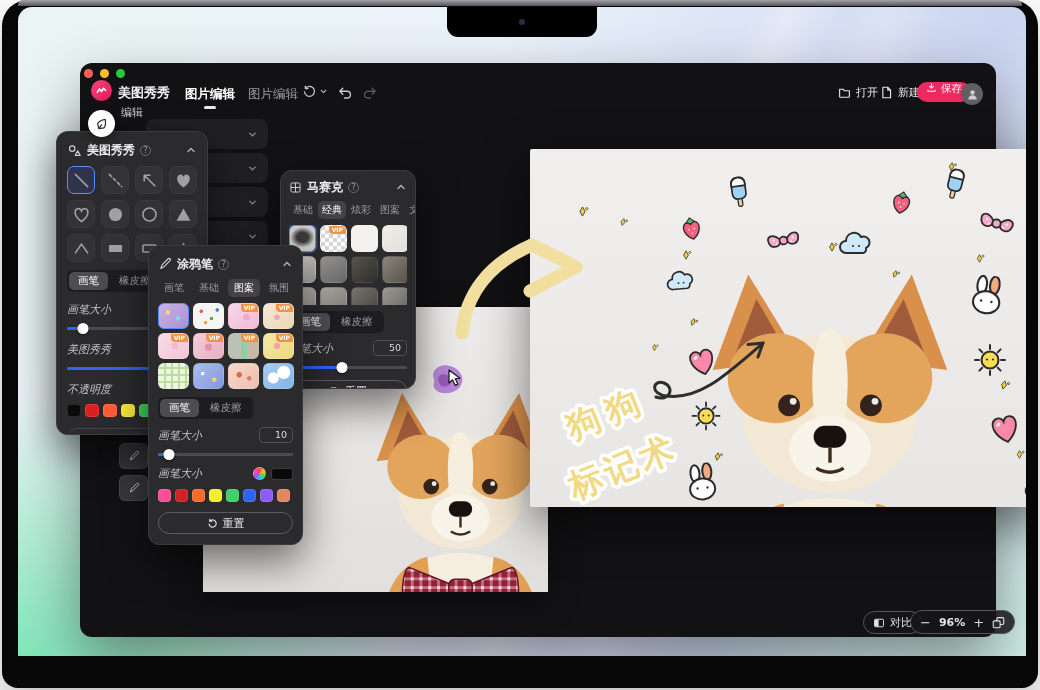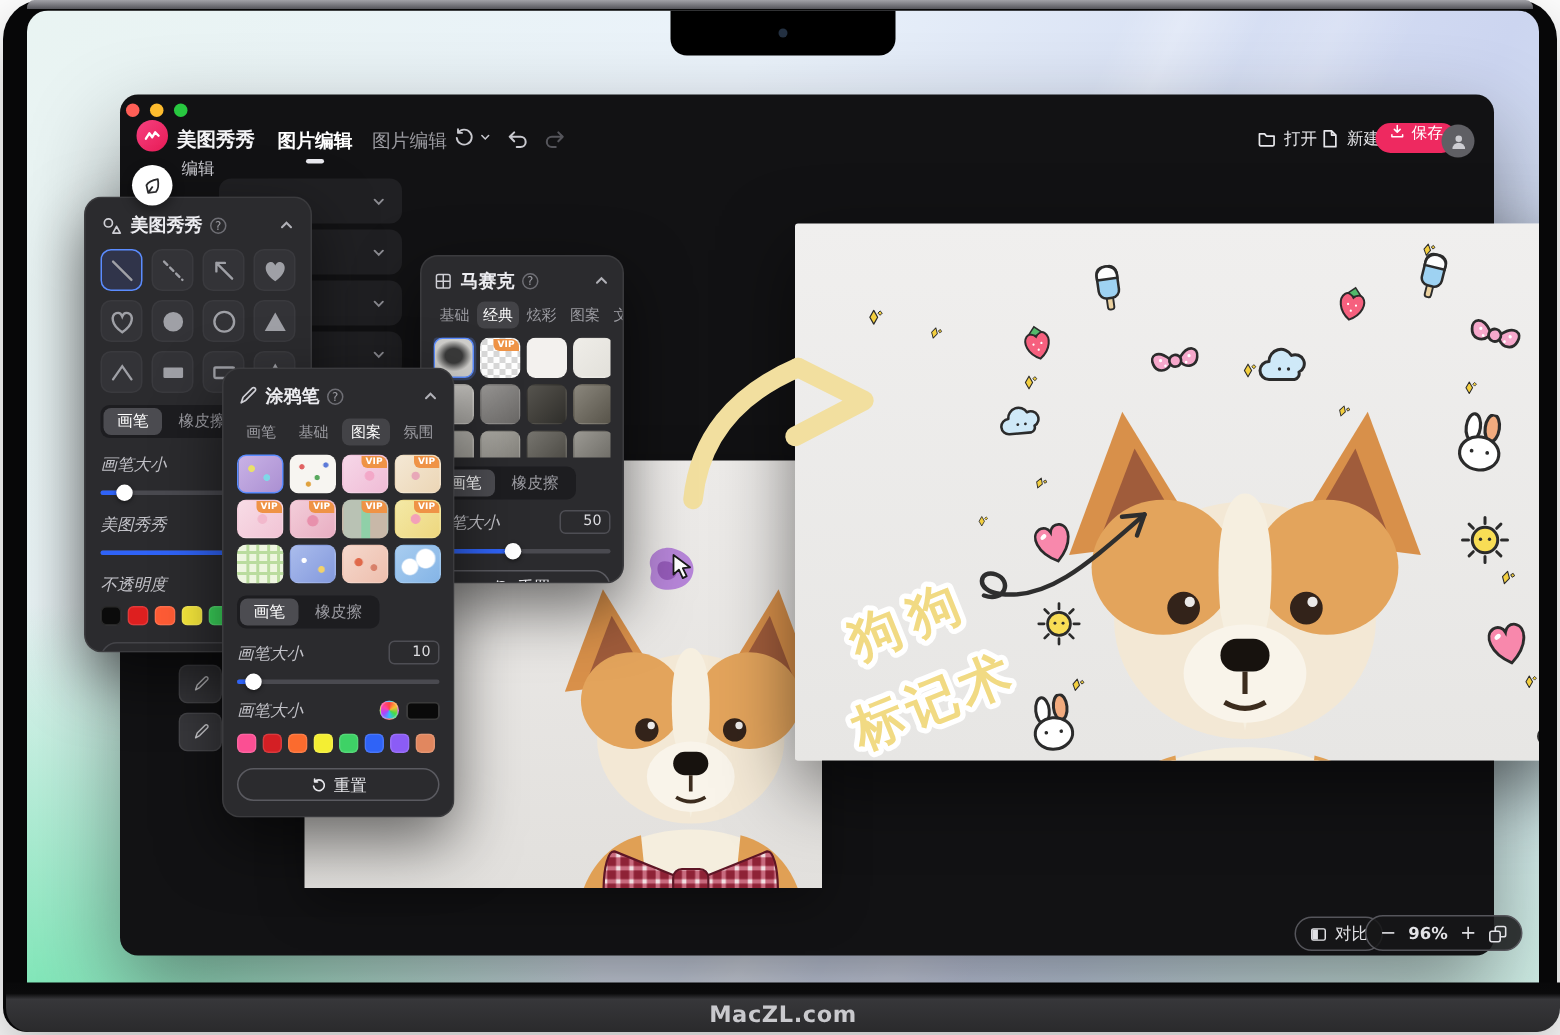--- a/index.html
+++ b/index.html
@@ -899,17 +899,14 @@
         <svg width="13" height="13">
             <use href="#i-fit"></use>
           </svg>
       </div>
 
       <div class="notch">
           <span class="cam"></span>
         </div>
     </div>
 
-    <div class="chin">
-      <span>MacZL.com</span>
-    </div>
   </div>
 </div>
 
 </body></html>

